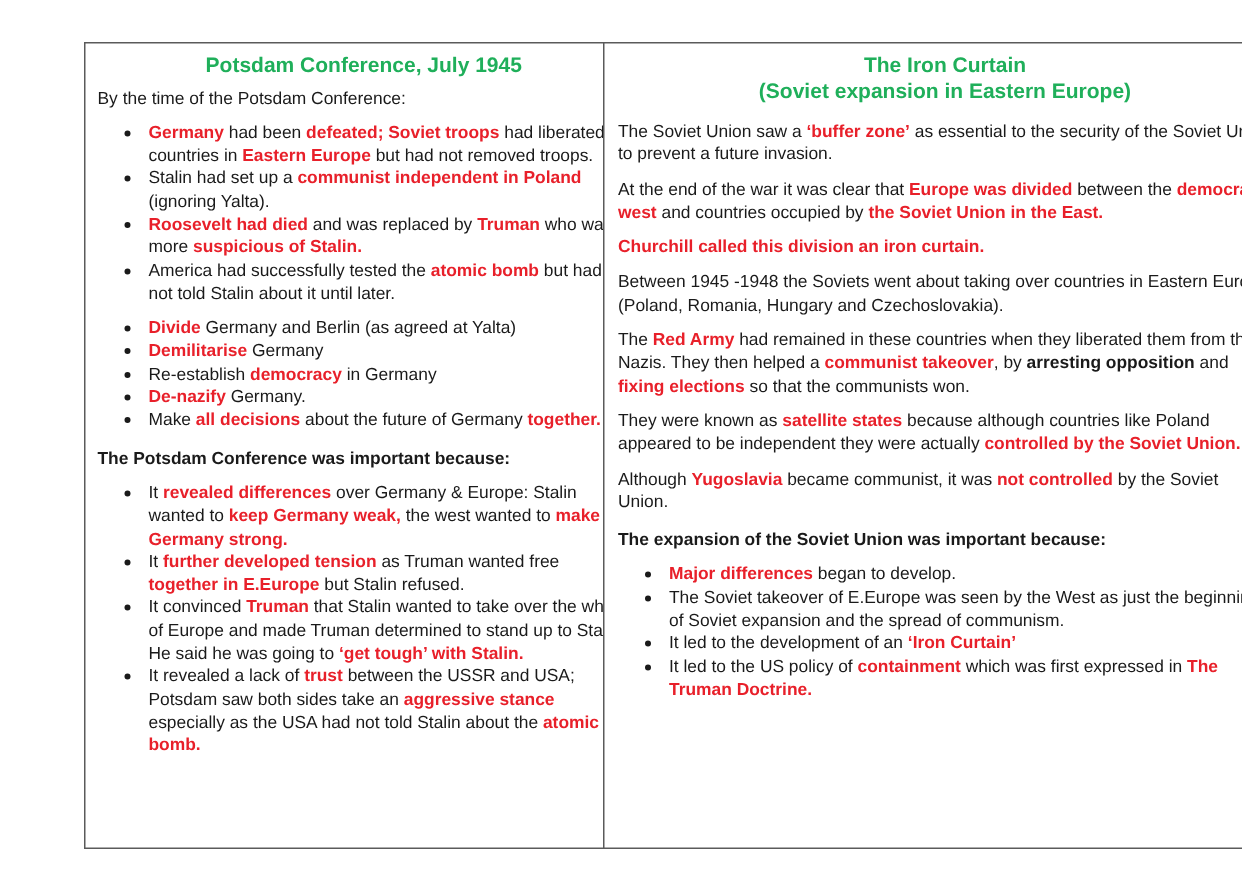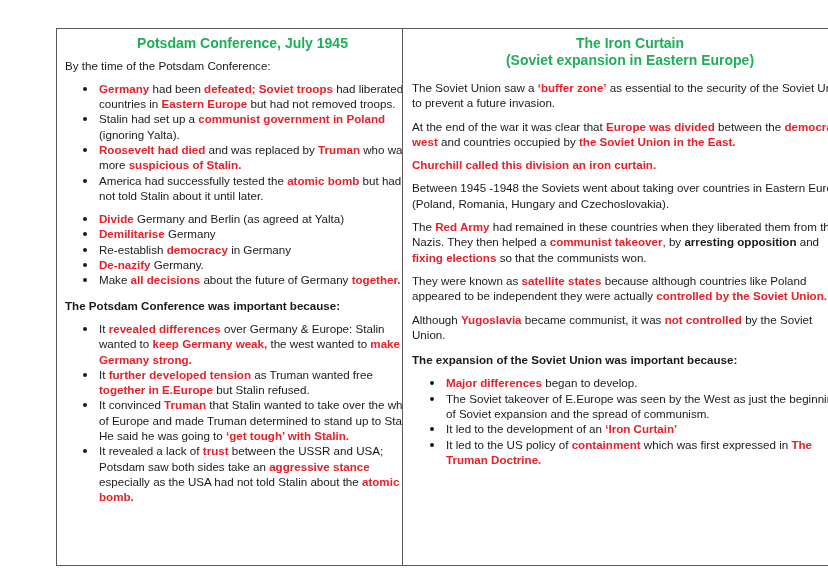--- a/index.html
+++ b/index.html
@@ -40,21 +40,21 @@
     #panel-right .para:first-of-type { margin-top: 12px; }
   </style>
 </head>
 <body>
 
 <div class="panel" id="panel-left">
   <div class="title">Potsdam Conference, July 1945</div>
   <div class="para intro">By the time of the Potsdam Conference:</div>
   <ul>
       <li><span class="r">Germany</span><span> had been </span><span class="r">defeated; Soviet troops</span><span> had liberated countries in </span><span class="r">Eastern Europe</span><span> but had not removed troops.</span></li>
-      <li><span>Stalin had set up a </span><span class="r">communist government in Poland</span><span> (ignoring Yalta).</span></li>
+      <li><span>Stalin had set up a </span><span class="r">communist independent in Poland</span><span> (ignoring Yalta).</span></li>
       <li><span class="r">Roosevelt had died</span><span> and was replaced by </span><span class="r">Truman</span><span> who was more </span><span class="r">suspicious of Stalin.</span></li>
       <li><span>America had successfully tested the </span><span class="r">atomic bomb</span><span> but had not told Stalin about it until later.</span></li>
     </ul>
   <ul>
       <li><span class="r">Divide</span><span> Germany and Berlin (as agreed at Yalta)</span></li>
       <li><span class="r">Demilitarise</span><span> Germany</span></li>
       <li><span>Re-establish </span><span class="r">democracy</span><span> in Germany</span></li>
       <li><span class="r">De-nazify</span><span> Germany.</span></li>
       <li><span>Make </span><span class="r">all decisions</span><span> about the future of Germany </span><span class="r">together.</span></li>
     </ul>

